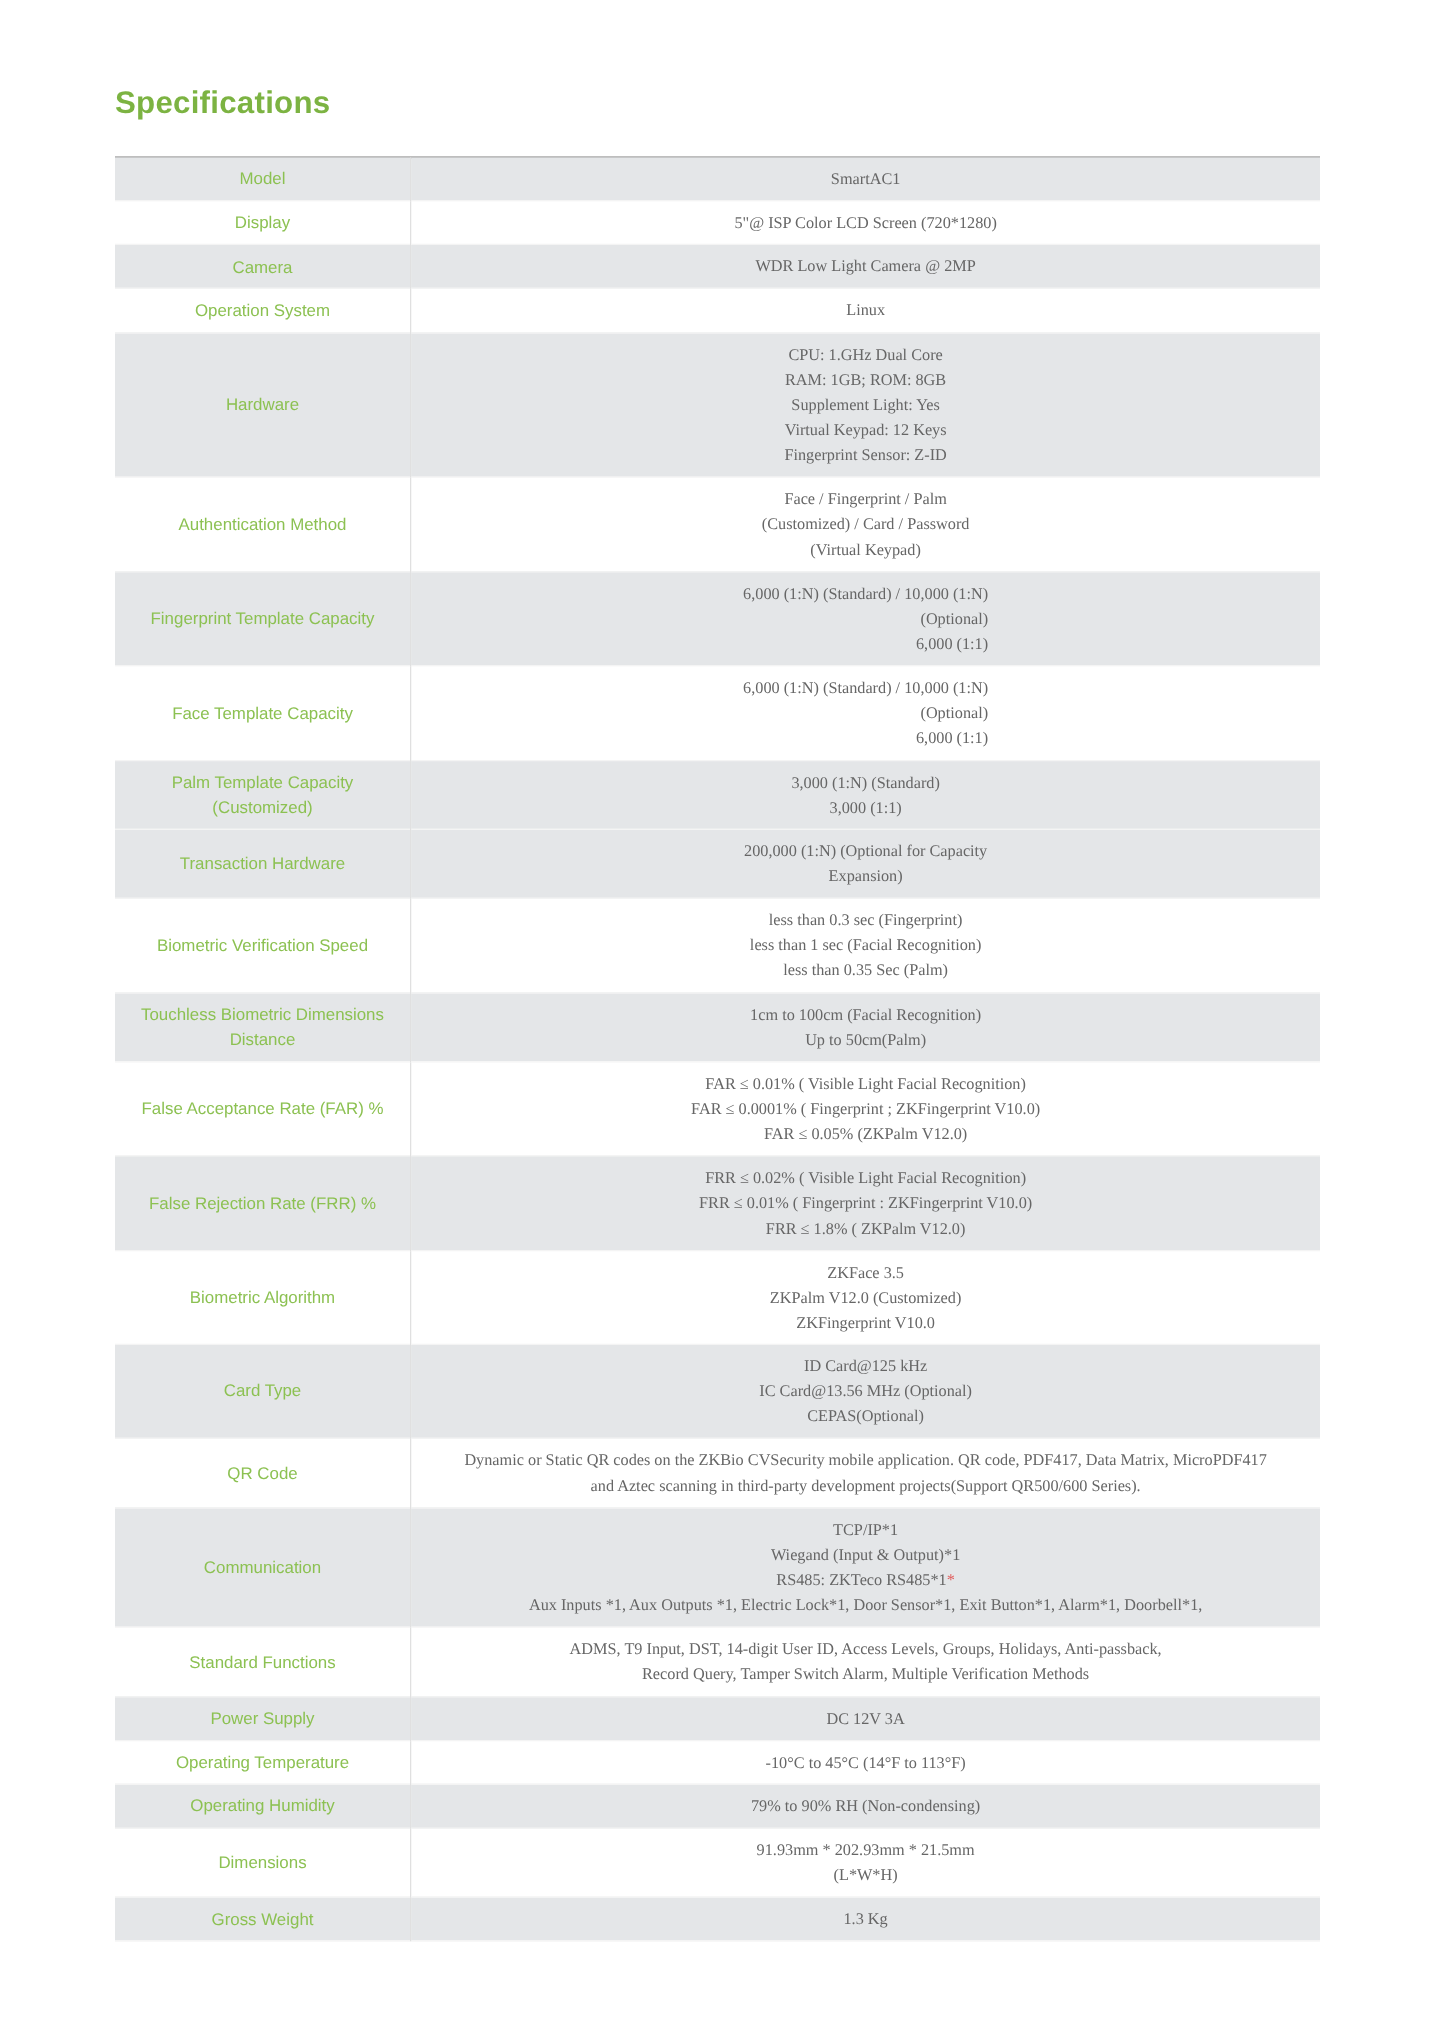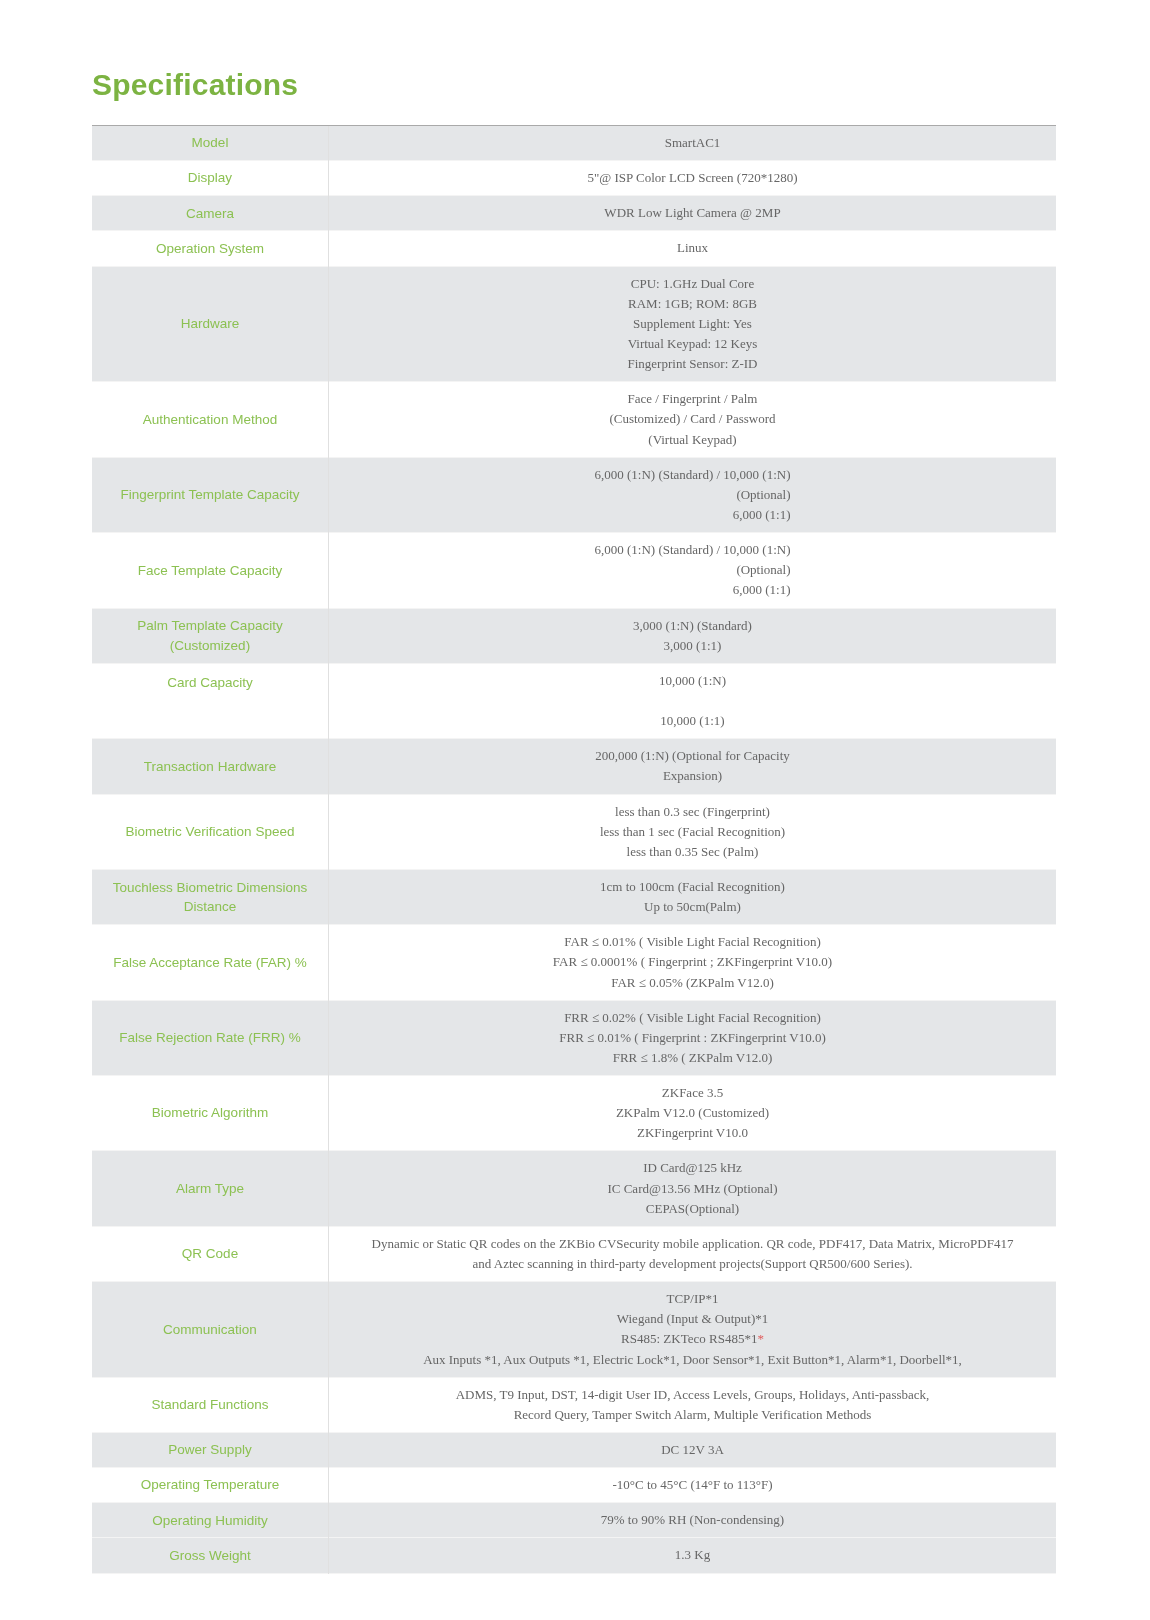--- a/index.html
+++ b/index.html
@@ -18,21 +18,21 @@
     position: relative;
     width: 1150px;
     height: 1620px;
     box-sizing: border-box;
     padding: 0;
   }
   .title {
     position: absolute;
     left: 92px;
     top: 68px;
-    font-size: 30px;
+    font-size: 25px;
     font-weight: bold;
     color: #7cb342;
     letter-spacing: 0.2px;
   }
   .spec-table {
     position: absolute;
     left: 92px;
     top: 126px;
     width: 964px;
     border-collapse: collapse;
@@ -131,24 +131,20 @@
           <td class="value"><div class="lines lt"><div>6,000 (1:N) (Standard) / 10,000 (1:N)</div><div>(Optional)</div><div>6,000 (1:1)</div></div></td>
         </tr>
         <tr class="plain">
           <td class="label">Face Template Capacity</td>
           <td class="value"><div class="lines lt"><div>6,000 (1:N) (Standard) / 10,000 (1:N)</div><div>(Optional)</div><div>6,000 (1:1)</div></div></td>
         </tr>
         <tr class="alt">
           <td class="label">Palm Template Capacity (Customized)</td>
           <td class="value"><div class="lines"><div>3,000 (1:N) (Standard)</div><div>3,000 (1:1)</div></div></td>
         </tr>
-        <tr class="plain">
-          <td class="label top">Card Capacity</td>
-          <td class="value"><div class="lines"><div>10,000 (1:N)</div><div>&nbsp;</div><div>10,000 (1:1)</div></div></td>
-        </tr>
         <tr class="alt">
           <td class="label">Transaction Hardware</td>
           <td class="value"><div class="lines"><div>200,000 (1:N) (Optional for Capacity</div><div>Expansion)</div></div></td>
         </tr>
         <tr class="plain">
           <td class="label">Biometric Verification Speed</td>
           <td class="value"><div class="lines"><div>less than 0.3 sec (Fingerprint)</div><div>less than 1 sec (Facial Recognition)</div><div>less than 0.35 Sec (Palm)</div></div></td>
         </tr>
         <tr class="alt">
           <td class="label">Touchless Biometric Dimensions Distance</td>
@@ -160,21 +156,21 @@
         </tr>
         <tr class="alt">
           <td class="label">False Rejection Rate (FRR) %</td>
           <td class="value"><div class="lines"><div>FRR ≤ 0.02% ( Visible Light Facial Recognition)</div><div>FRR ≤ 0.01% ( Fingerprint : ZKFingerprint V10.0)</div><div>FRR ≤ 1.8% ( ZKPalm V12.0)</div></div></td>
         </tr>
         <tr class="plain">
           <td class="label">Biometric Algorithm</td>
           <td class="value"><div class="lines"><div>ZKFace 3.5</div><div>ZKPalm V12.0 (Customized)</div><div>ZKFingerprint V10.0</div></div></td>
         </tr>
         <tr class="alt">
-          <td class="label">Alarm Type</td>
+          <td class="label">Card Type</td>
           <td class="value"><div class="lines"><div>ID Card@125 kHz</div><div>IC Card@13.56 MHz (Optional)</div><div>CEPAS(Optional)</div></div></td>
         </tr>
         <tr class="plain">
           <td class="label">QR Code</td>
           <td class="value"><div class="lines"><div>Dynamic or Static QR codes on the ZKBio CVSecurity mobile application. QR code, PDF417, Data Matrix, MicroPDF417</div><div>and Aztec scanning in third-party development projects(Support QR500/600 Series).</div></div></td>
         </tr>
         <tr class="alt">
           <td class="label">Communication</td>
           <td class="value"><div class="lines"><div>TCP/IP*1</div><div>Wiegand (Input &amp; Output)*1</div><div>RS485: ZKTeco RS485*1<span class="rs-ast">*</span></div><div>Aux Inputs *1, Aux Outputs *1, Electric Lock*1, Door Sensor*1, Exit Button*1, Alarm*1, Doorbell*1,</div></div></td>
         </tr>
@@ -187,20 +183,24 @@
           <td class="value"><div class="lines"><div>DC 12V 3A</div></div></td>
         </tr>
         <tr class="plain">
           <td class="label">Operating Temperature</td>
           <td class="value"><div class="lines"><div>-10°C to 45°C (14°F to 113°F)</div></div></td>
         </tr>
         <tr class="alt">
           <td class="label">Operating Humidity</td>
           <td class="value"><div class="lines"><div>79% to 90% RH (Non-condensing)</div></div></td>
         </tr>
+        <tr class="plain">
+          <td class="label">Dimensions</td>
+          <td class="value"><div class="lines"><div>91.93mm * 202.93mm * 21.5mm</div><div>(L*W*H)</div></div></td>
+        </tr>
         <tr class="alt">
           <td class="label">Gross Weight</td>
           <td class="value"><div class="lines"><div>1.3 Kg</div></div></td>
         </tr>
       </tbody>
   </table>
 
 </div>
 
 </body></html>

